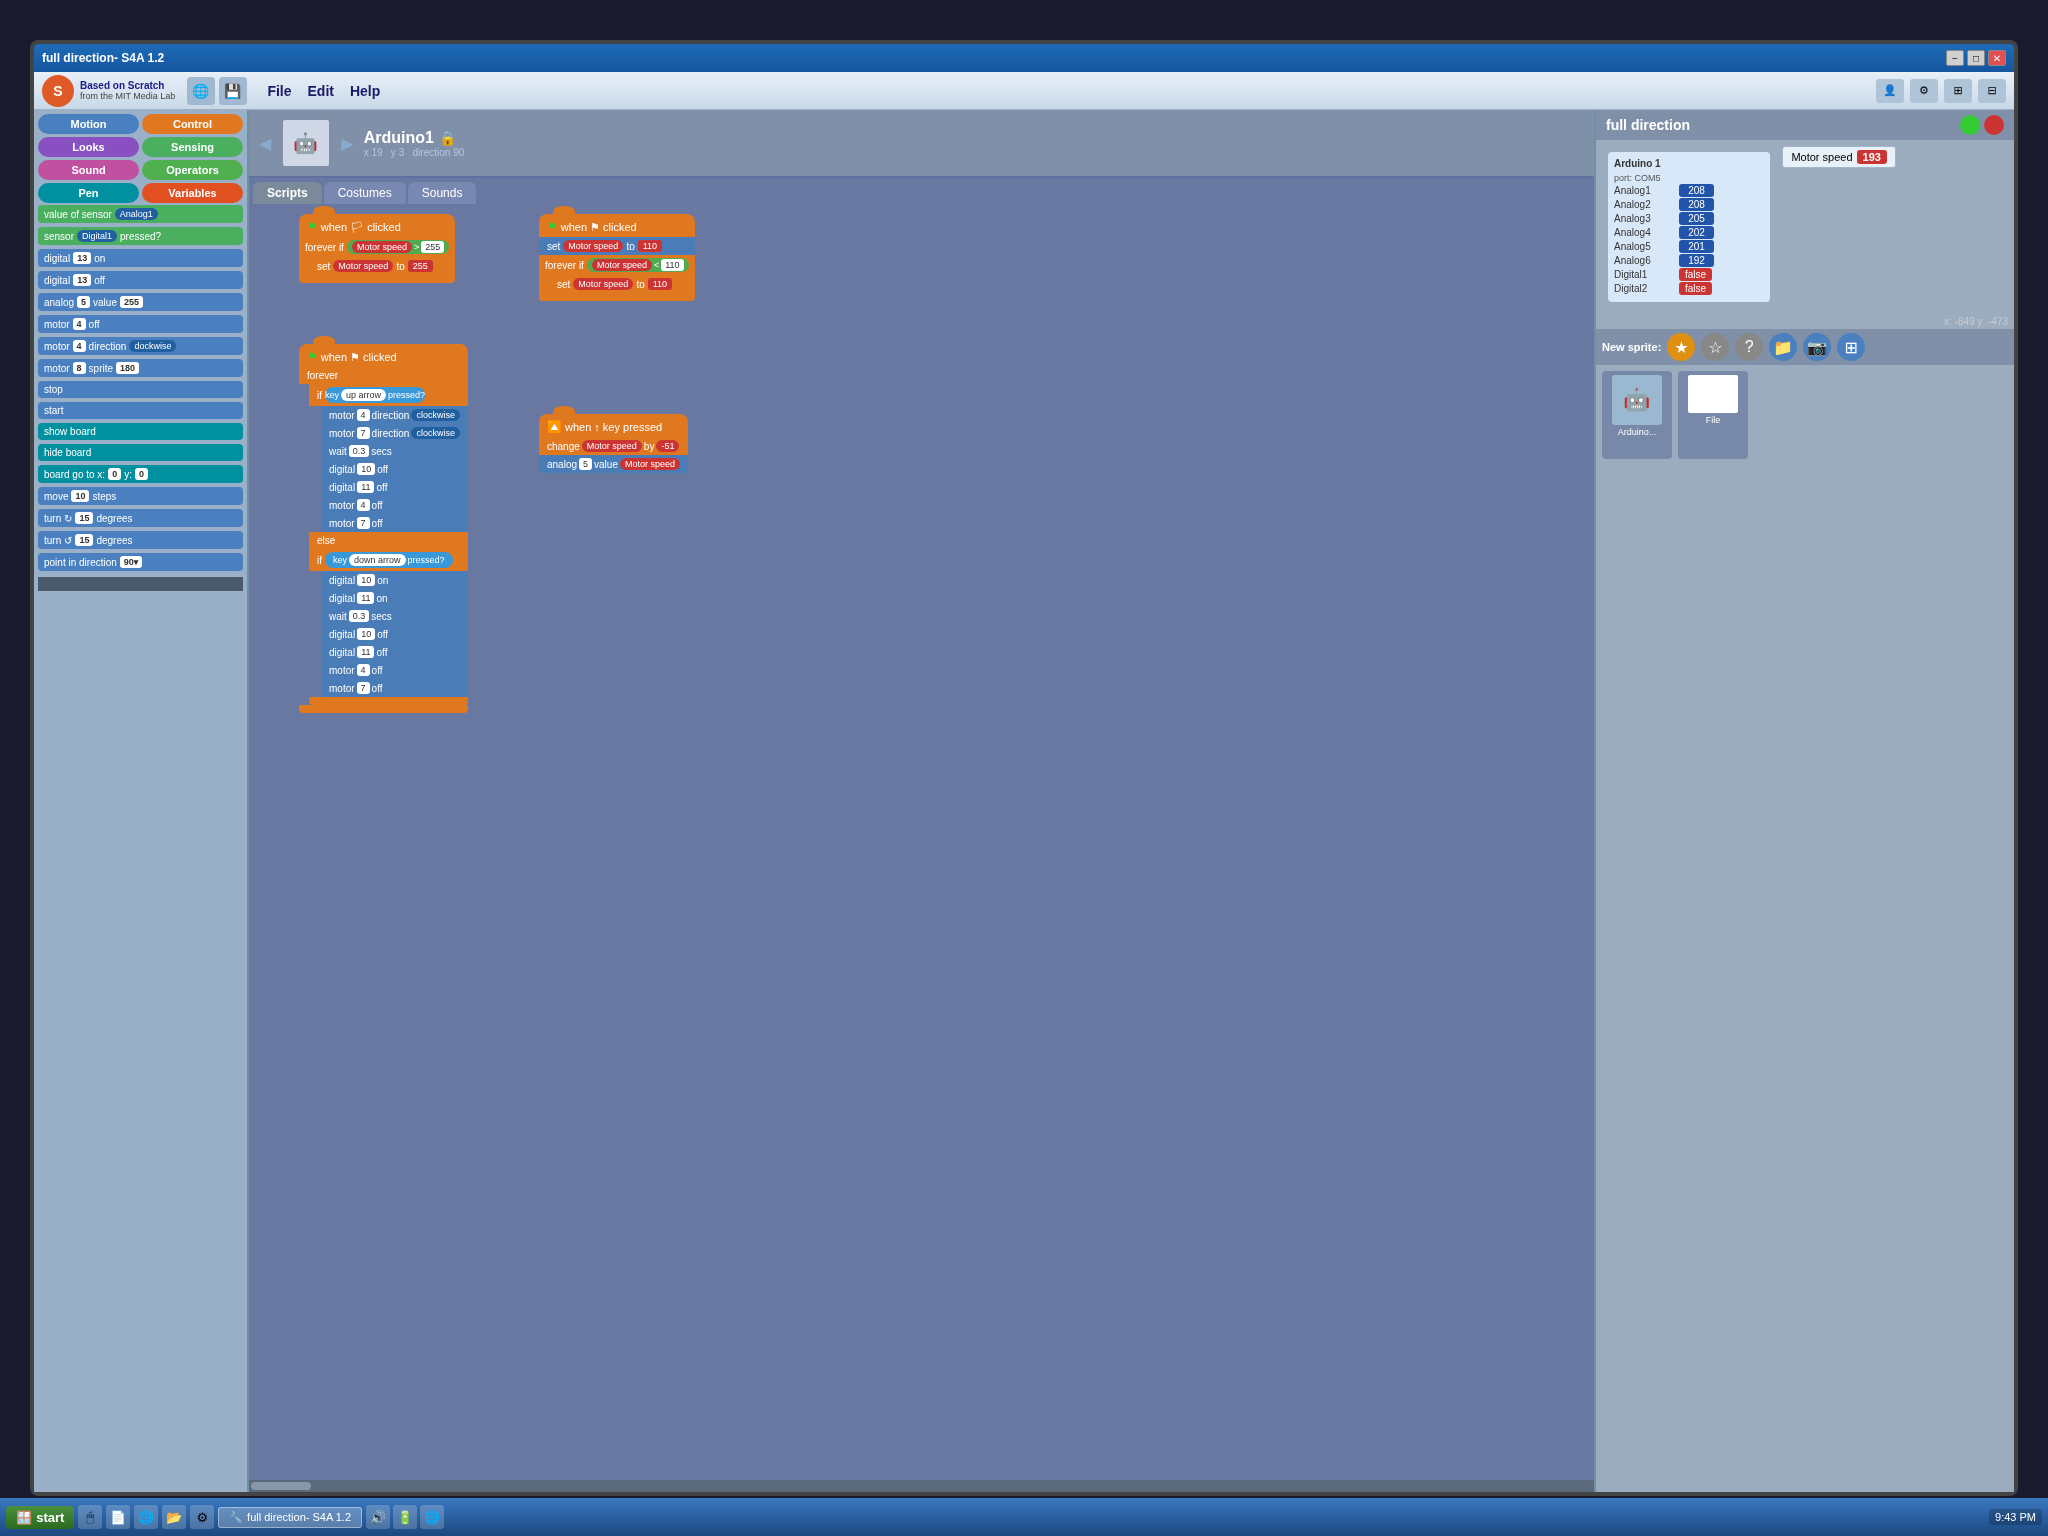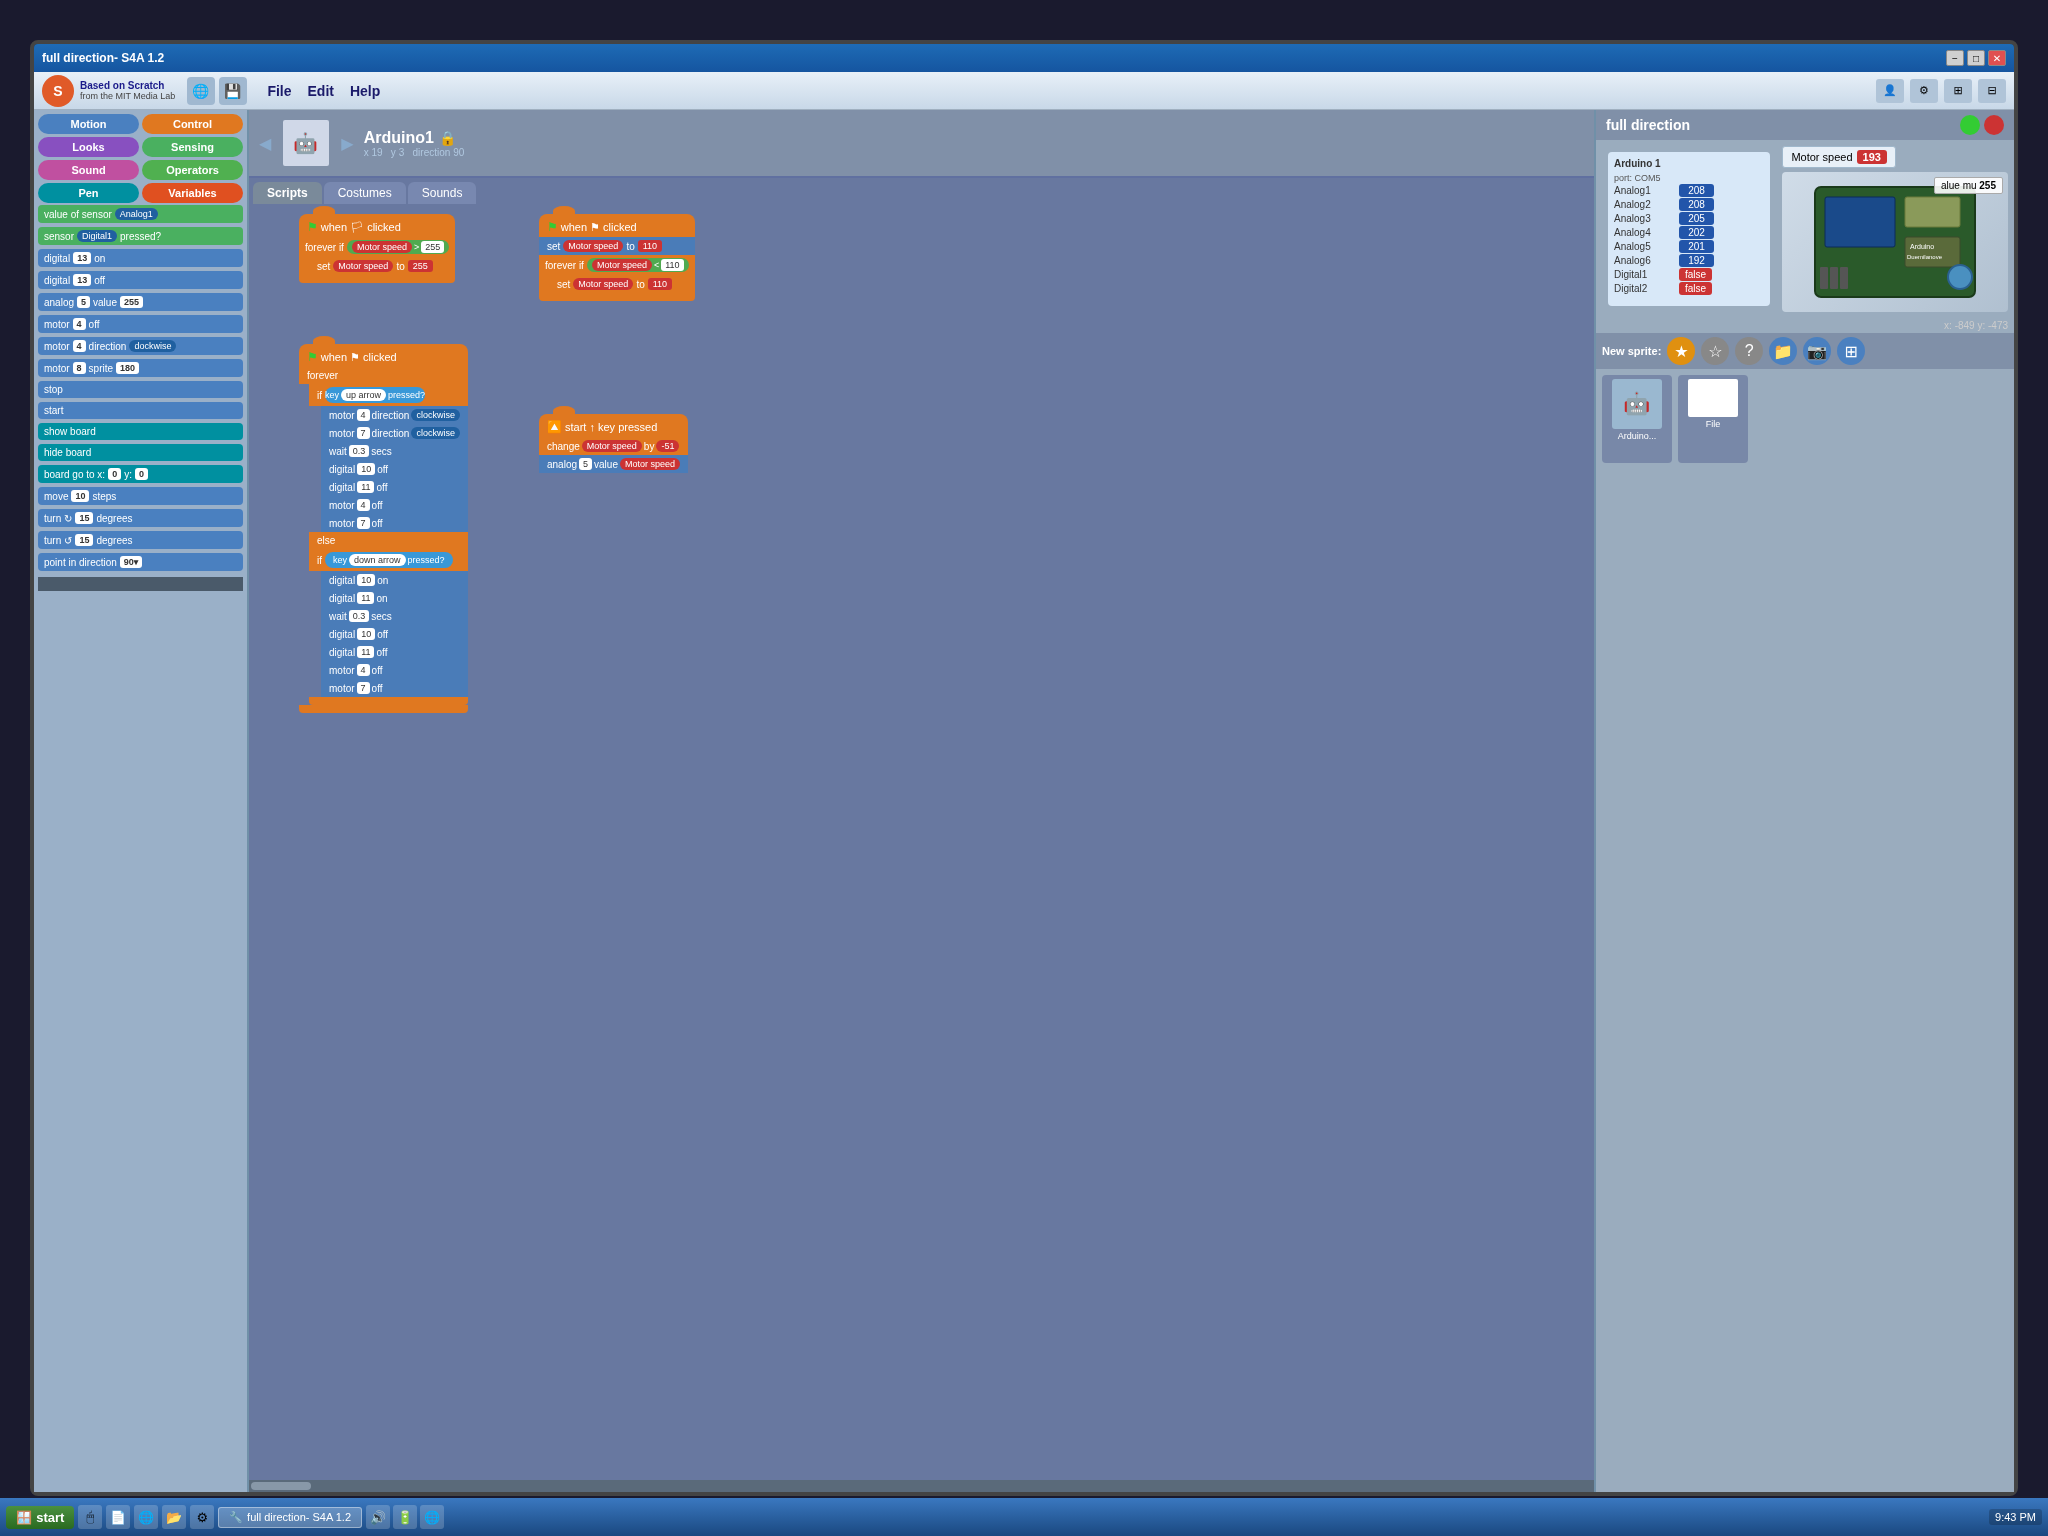--- a/index.html
+++ b/index.html
@@ -815,21 +815,21 @@
             </div>
             <div style="background:#e07820;padding:3px 6px 5px 6px;border-radius:0 0 4px 4px;height:8px;margin-left:10px;"></div>
             <div style="background:#e07820;padding:3px 6px 5px 6px;border-radius:0 0 4px 4px;height:8px;"></div>
           </div>
 
           <div class="block-group" style="left:290px; top:210px;">
             <div style="position:relative; margin-bottom:0;">
               <div style="background:#e07820;width:22px;height:10px;border-radius:50% 50% 0 0;position:absolute;top:-8px;left:14px;"></div>
               <div class="stack-block sb-orange" style="border-radius:8px 8px 0 0;padding-top:6px;">
                 <span style="font-size:12px;">🔼</span>
-                <span style="font-size:11px;">start ↑ key pressed</span>
+                <span style="font-size:11px;">when ↑ key pressed</span>
               </div>
             </div>
             <div style="background:#e07820;padding:3px 8px;color:white;font-size:10px;display:flex;align-items:center;gap:2px;">
               <span>change</span>
               <span style="background:#cc3333;border-radius:8px;padding:1px 5px;font-size:9px;color:white;">Motor speed</span>
               <span>by</span>
               <span style="background:#cc3333;border-radius:6px;padding:1px 5px;font-size:9px;color:white;">-51</span>
             </div>
             <div style="background:#4a7cb8;padding:3px 8px;color:white;font-size:10px;display:flex;align-items:center;gap:2px;">
               <span>analog</span>
@@ -902,40 +902,20 @@
             </div>
           </div>
 
           <div style="flex:1.5;position:relative;display:flex;flex-direction:column;">
 
             <div style="background:#e8f0f8;border:1px solid #a0b8cc;padding:3px 8px;border-radius:3px;font-size:11px;display:flex;align-items:center;gap:4px;margin-bottom:4px;align-self:flex-start;">
               <span>Motor speed</span>
               <span style="background:#cc3333;color:white;padding:1px 6px;border-radius:3px;font-size:11px;font-weight:bold;">193</span>
             </div>
 
-            <div style="background:linear-gradient(135deg,#d0dce8,#b0c0d0);border-radius:4px;flex:1;display:flex;align-items:center;justify-content:center;min-height:140px;position:relative;">
-
-              <svg width="180" height="130" viewBox="0 0 180 130">
-                <rect x="10" y="10" width="160" height="110" rx="6" fill="#2a5a2a" stroke="#1a3a1a" stroke-width="2"></rect>
-                <rect x="20" y="20" width="70" height="50" rx="2" fill="#1a4a8a" stroke="#0a2a5a" stroke-width="1"></rect>
-                <rect x="100" y="20" width="55" height="30" rx="2" fill="#8a9a5a" stroke="#6a7a3a" stroke-width="1"></rect>
-                <rect x="100" y="60" width="55" height="30" rx="2" fill="#5a6a3a" stroke="#3a4a2a" stroke-width="1"></rect>
-                <text x="105" y="72" fill="white" font-size="7">Arduino</text>
-                <text x="102" y="82" fill="white" font-size="6">Duemilanove</text>
-                <rect x="15" y="90" width="8" height="22" rx="1" fill="#555"></rect>
-                <rect x="25" y="90" width="8" height="22" rx="1" fill="#555"></rect>
-                <rect x="35" y="90" width="8" height="22" rx="1" fill="#555"></rect>
-                <circle cx="155" cy="100" r="12" fill="#4a90c0" stroke="#2a6090" stroke-width="2"></circle>
-              </svg>
-
-              <div style="position:absolute;right:5px;top:5px;background:rgba(255,255,255,0.9);border:1px solid #aaa;padding:2px 6px;font-size:10px;border-radius:2px;">
-                <span>alue mu</span>
-                <span style="font-weight:bold;">255</span>
-              </div>
-            </div>
           </div>
         </div>
 
         <div class="coords">x: -849  y: -473</div>
 
         <div class="new-sprite-bar">
           <span class="new-sprite-label">New sprite:</span>
           <div class="new-sprite-btn nsb-star">★</div>
           <div class="new-sprite-btn nsb-outline-star">☆</div>
           <div class="new-sprite-btn nsb-question">?</div>

